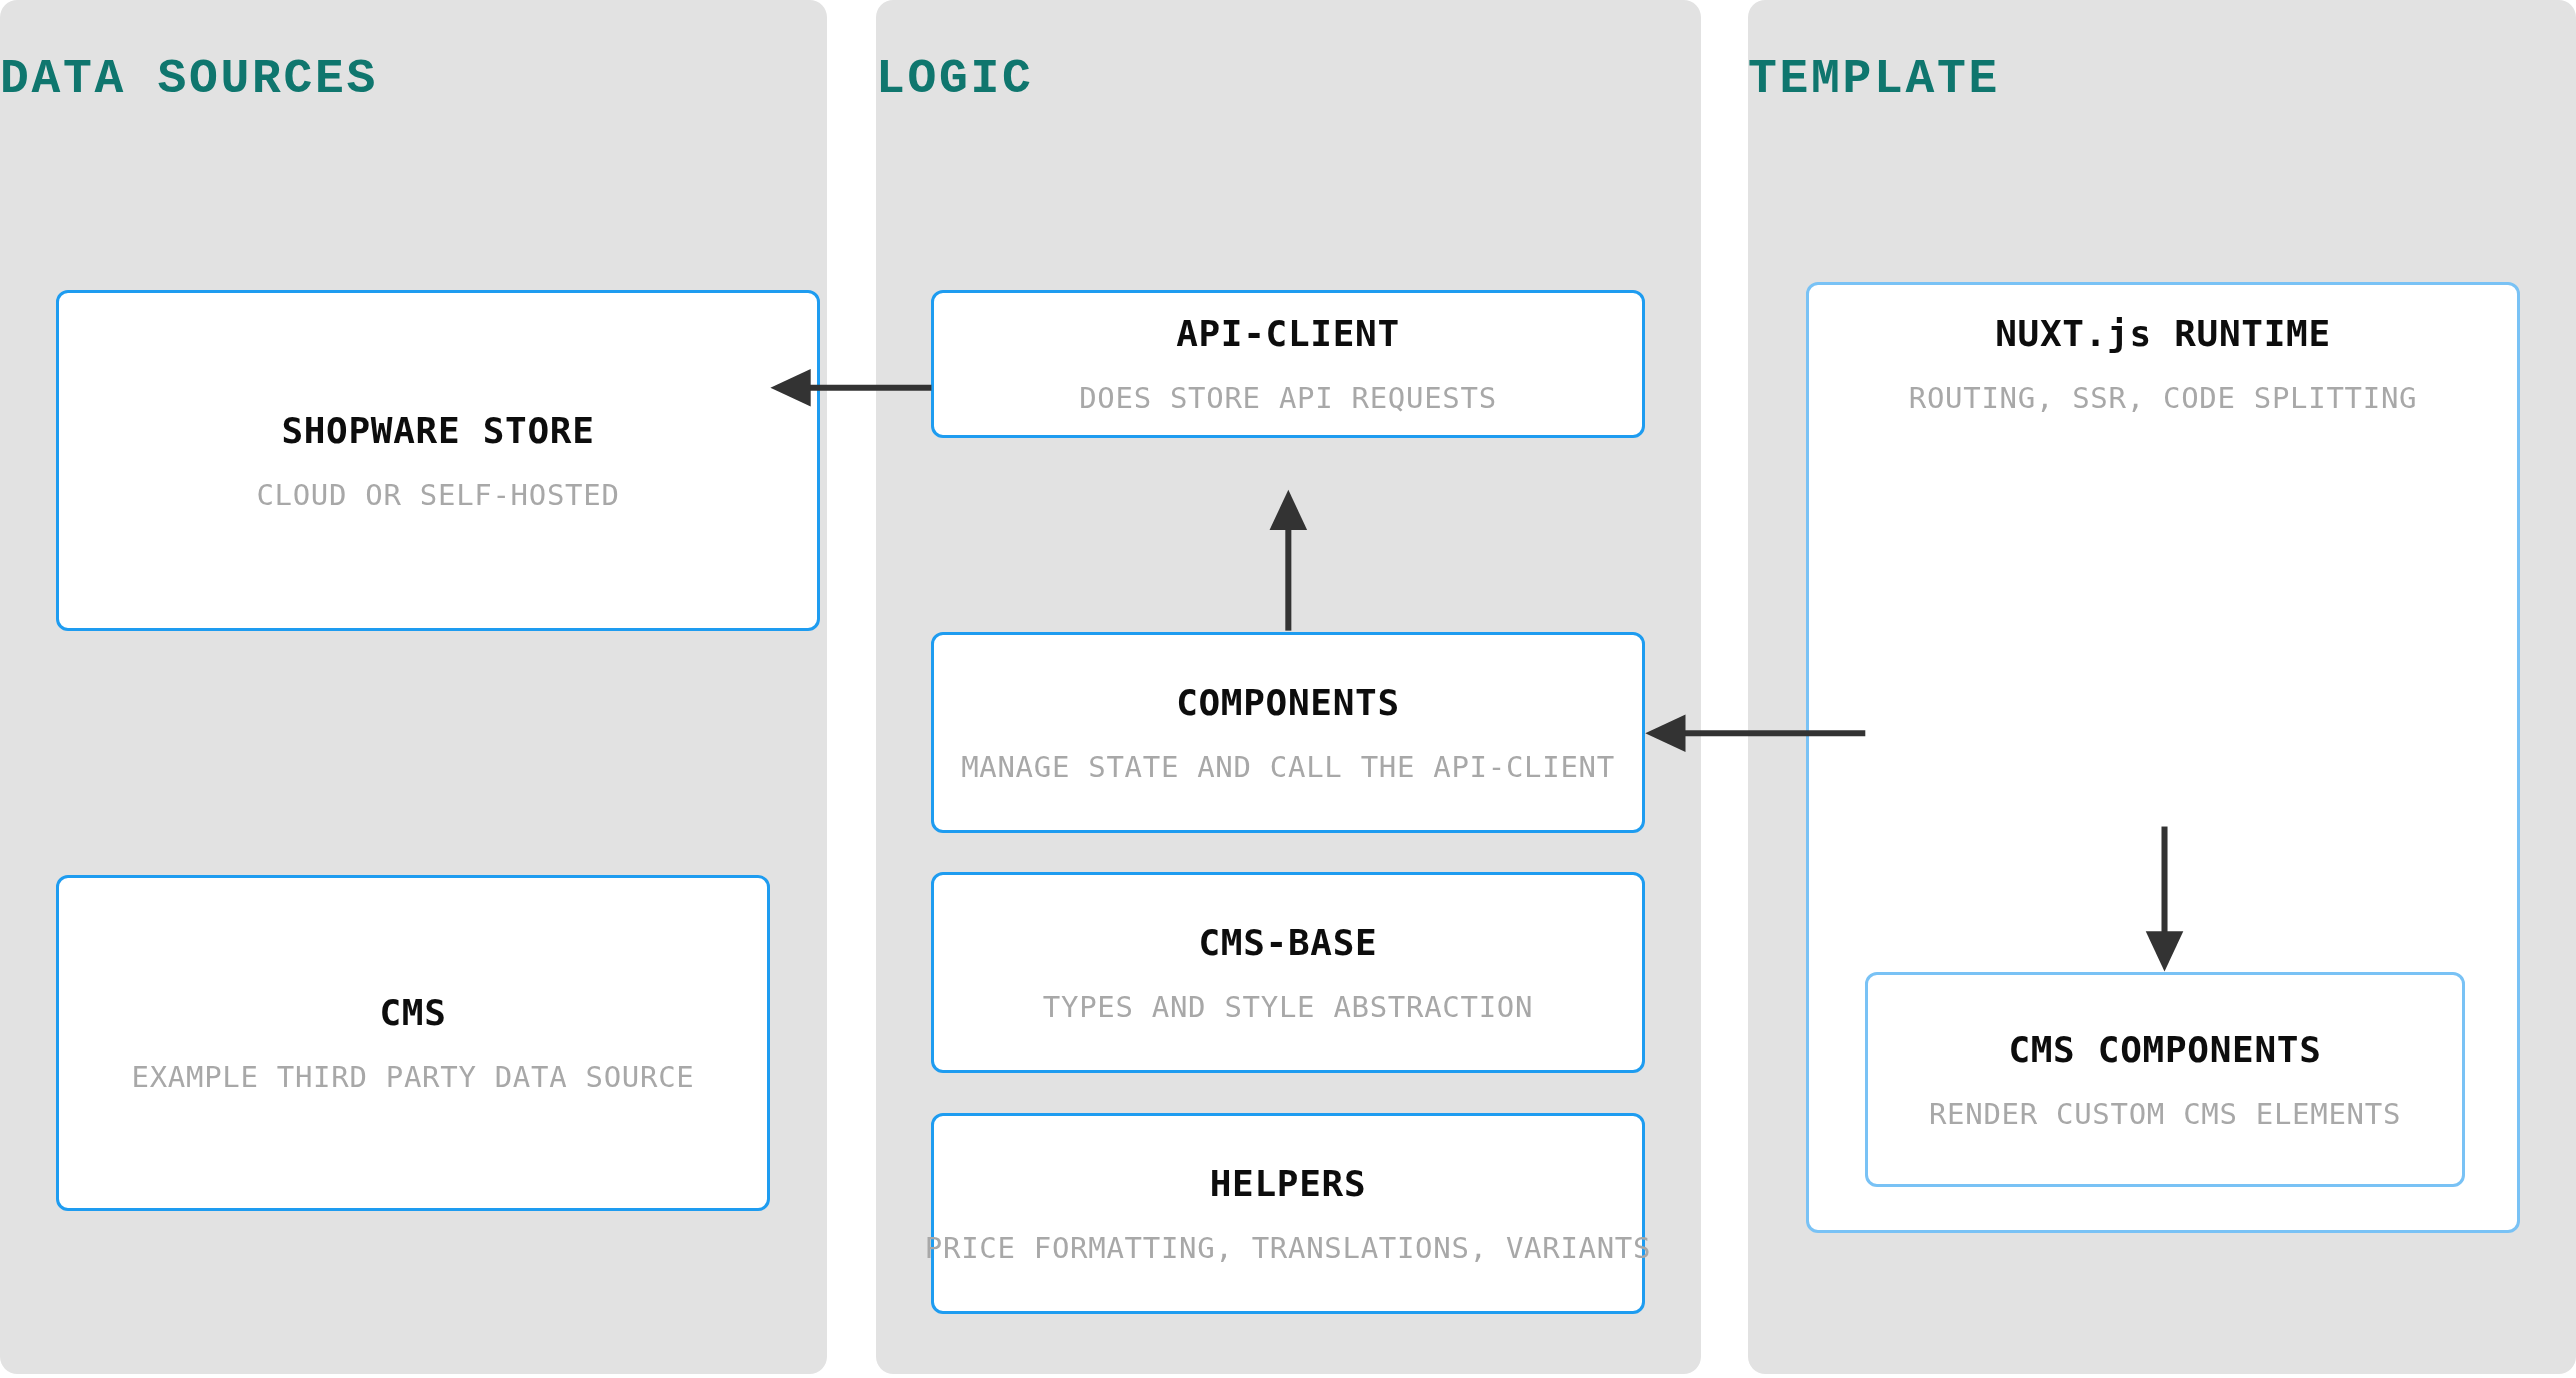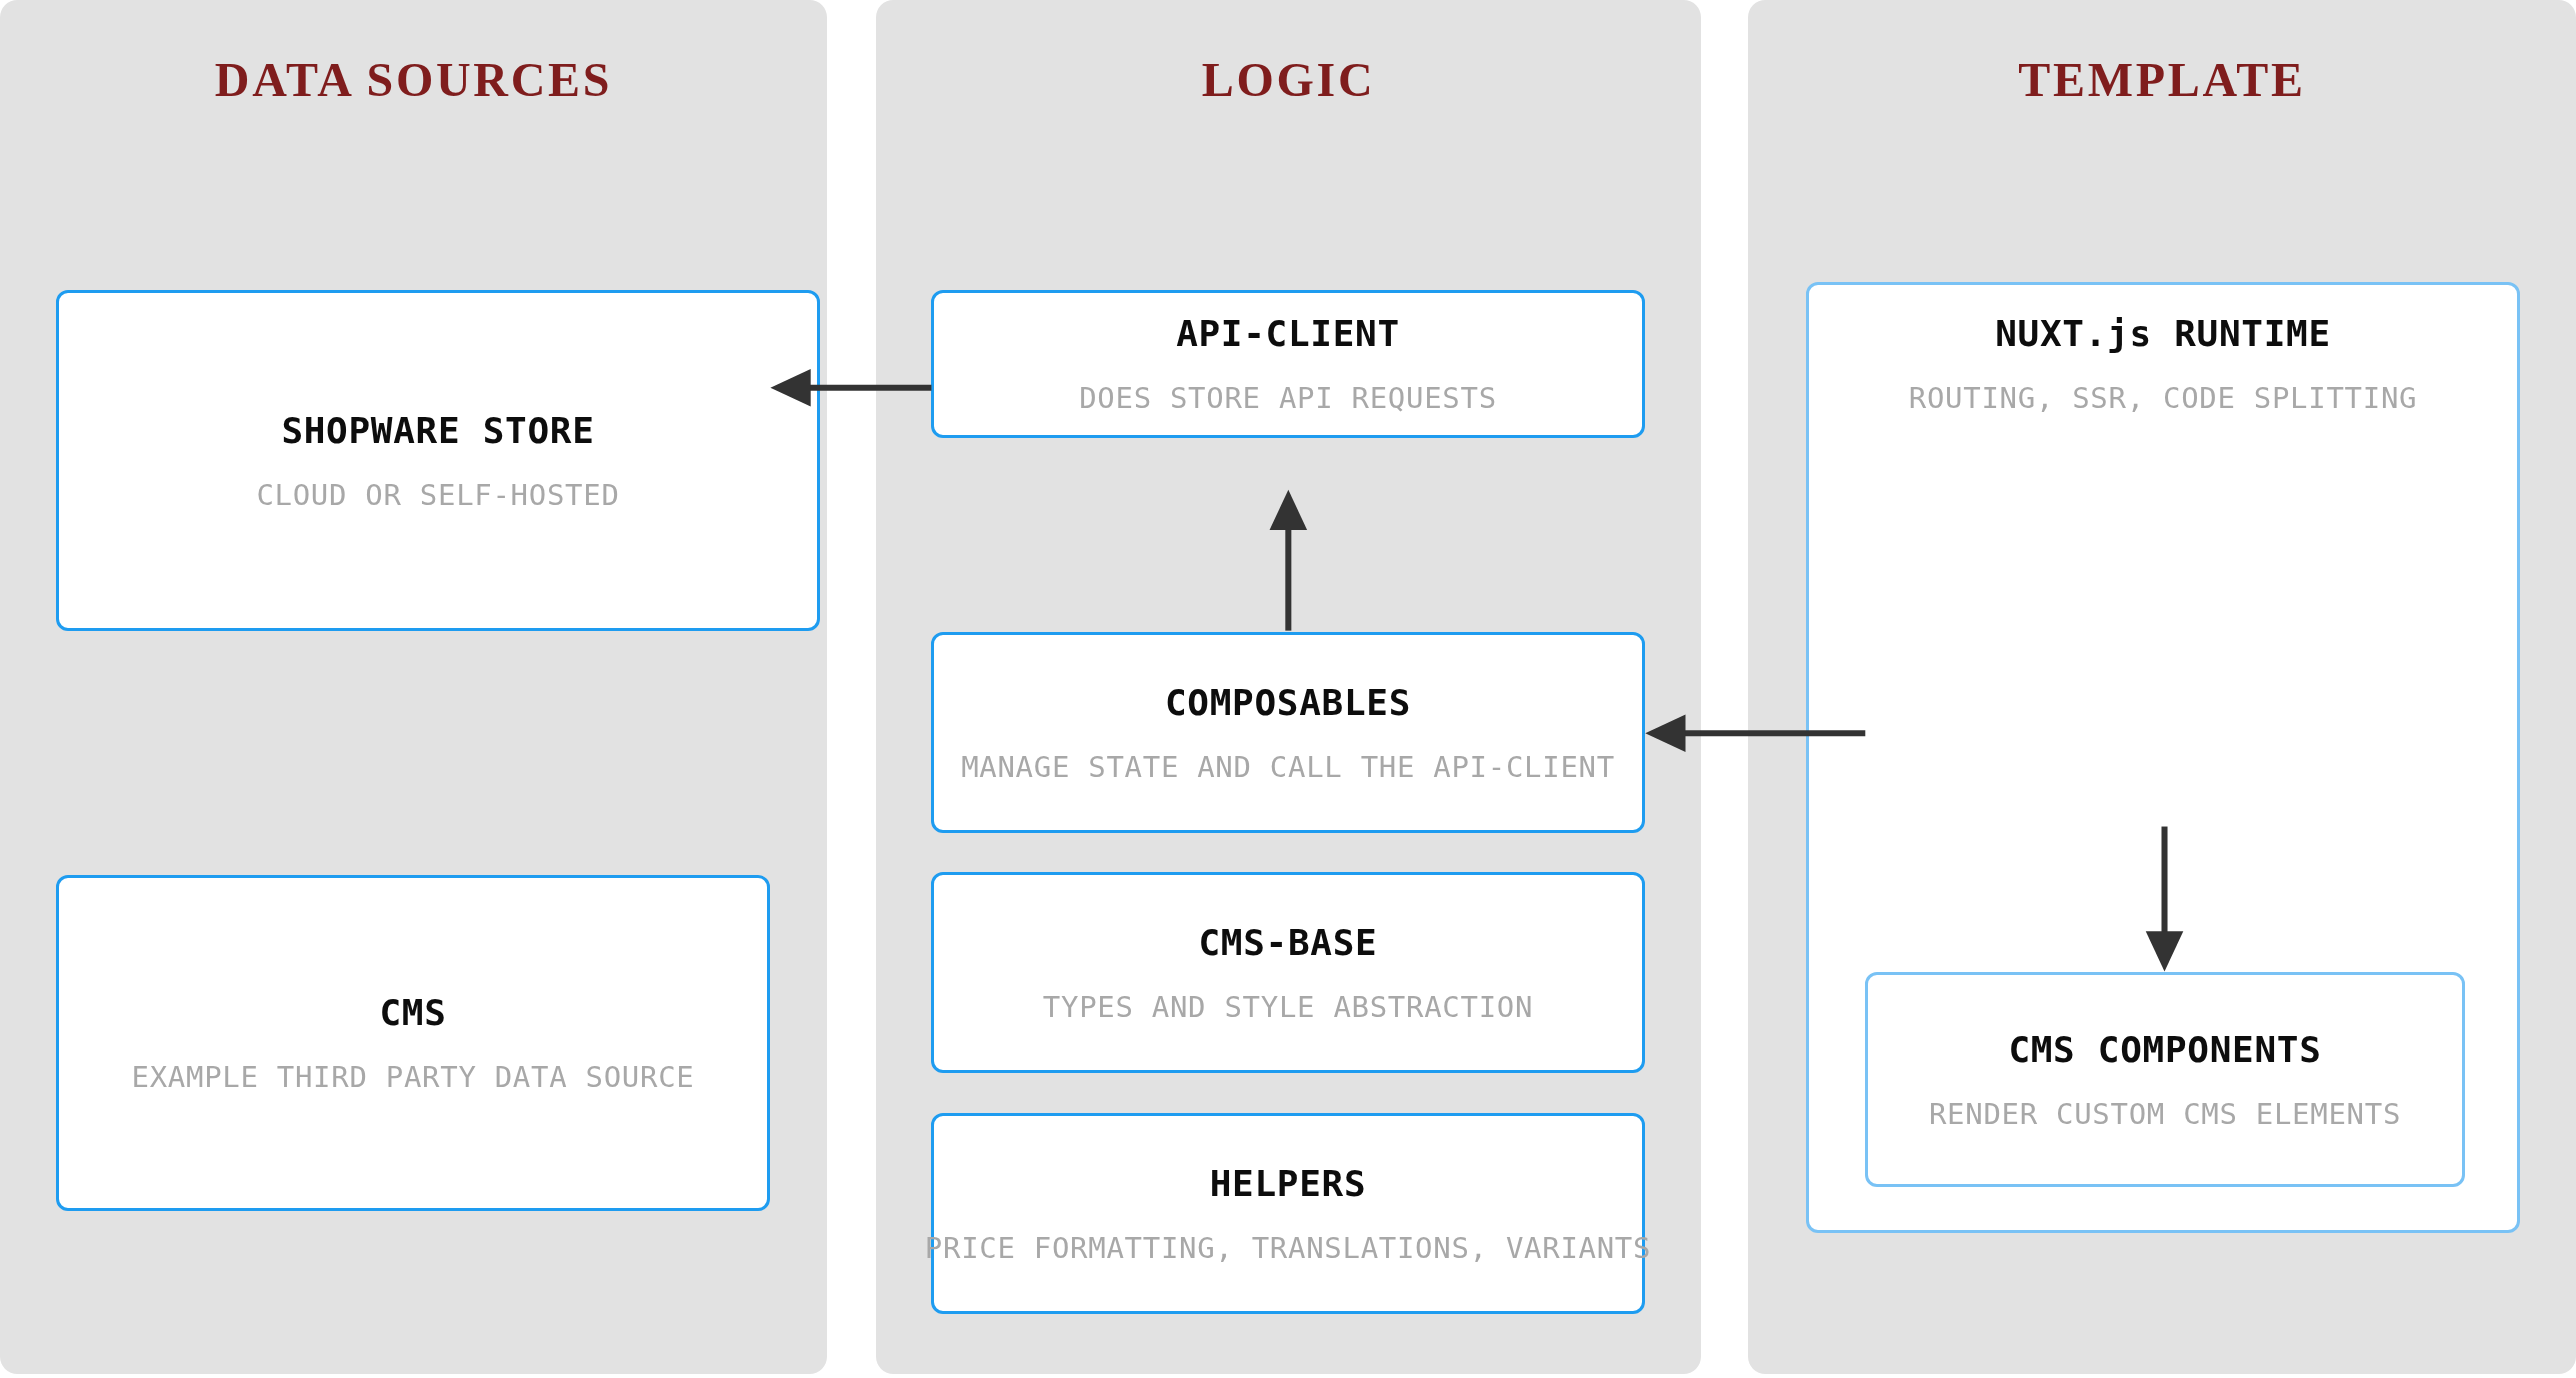--- a/index.html
+++ b/index.html
@@ -14,26 +14,26 @@
     position:absolute;
     background:#e2e2e2;
     border-radius:17.4px;
   }
   #col-data-sources{left:0px;   top:0px; width:827px; height:1374px;}
   #col-logic{       left:876px;top:0px; width:825px; height:1374px;}
   #col-template{    left:1748px;top:0px; width:828px; height:1374px;}
 
   .column-title{
     position:absolute;left:0;right:0;top:52px;
-    text-align:center;
+    text-align:left;
     font-size:48px;
     font-weight:700;
     letter-spacing:2.7px;
-    color:#7f1d1d;
-    font-family:Liberation Serif, serif;
+    color:#0f766e;
+    font-family:Liberation Mono, monospace;
     white-space:nowrap;
   }
 
   
   .card{
     position:absolute;
     background:#ffffff;
     border:3.4px solid #1e9cf0;
     border-radius:12px;
     box-sizing:border-box;
@@ -101,21 +101,21 @@
     <div class="card-title">CMS</div>
     <div class="card-sub">EXAMPLE THIRD PARTY DATA SOURCE</div>
   </div>
 
   <div class="card" id="card-api-client">
     <div class="card-title">API-CLIENT</div>
     <div class="card-sub">DOES STORE API REQUESTS</div>
   </div>
 
   <div class="card" id="card-composables">
-    <div class="card-title">COMPOSABLES</div>
+    <div class="card-title">COMPONENTS</div>
     <div class="card-sub">MANAGE STATE AND CALL THE API-CLIENT</div>
   </div>
 
   <div class="card" id="card-cms-base">
     <div class="card-title">CMS-BASE</div>
     <div class="card-sub">TYPES AND STYLE ABSTRACTION</div>
   </div>
 
   <div class="card" id="card-helpers">
     <div class="card-title">HELPERS</div>

